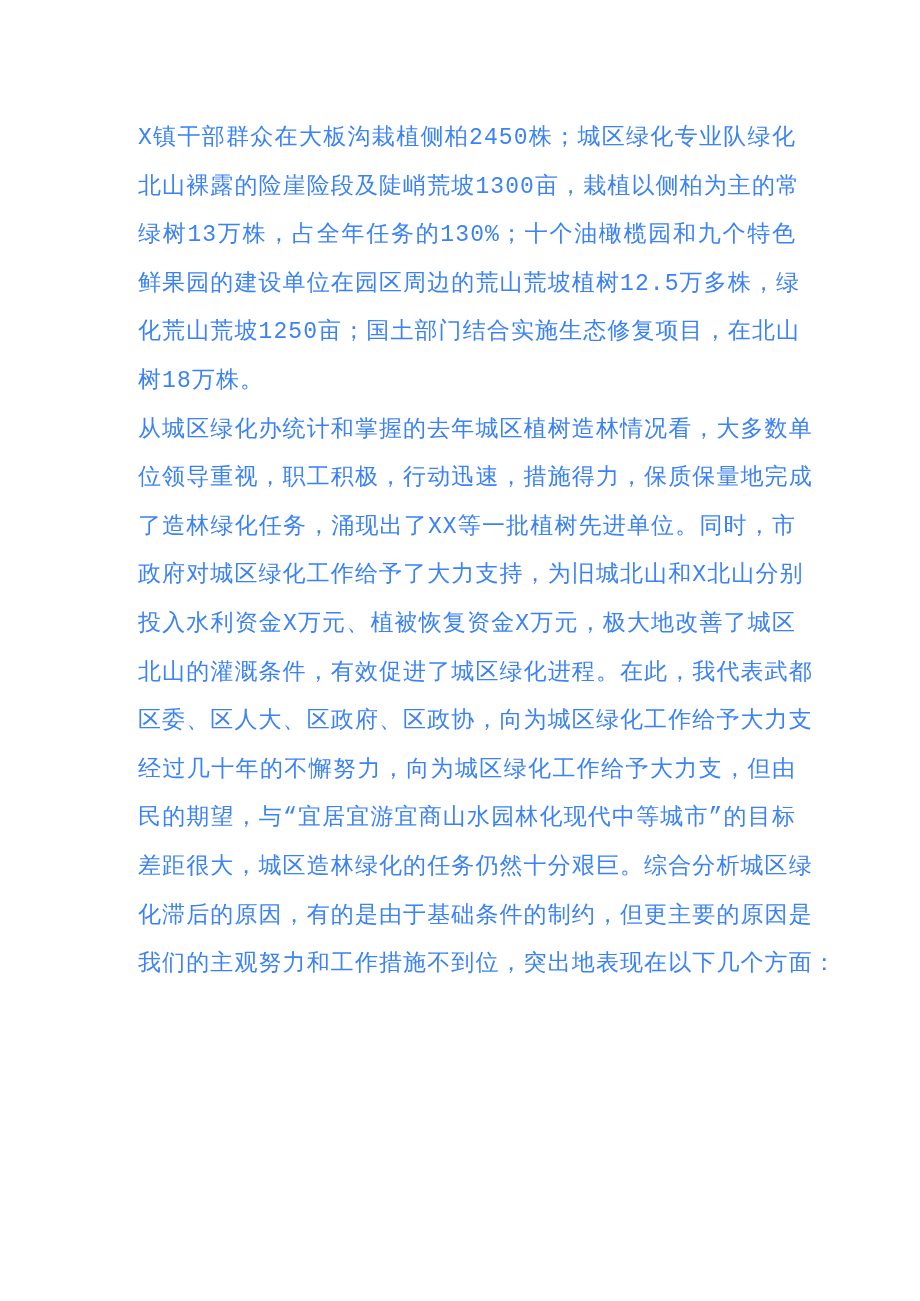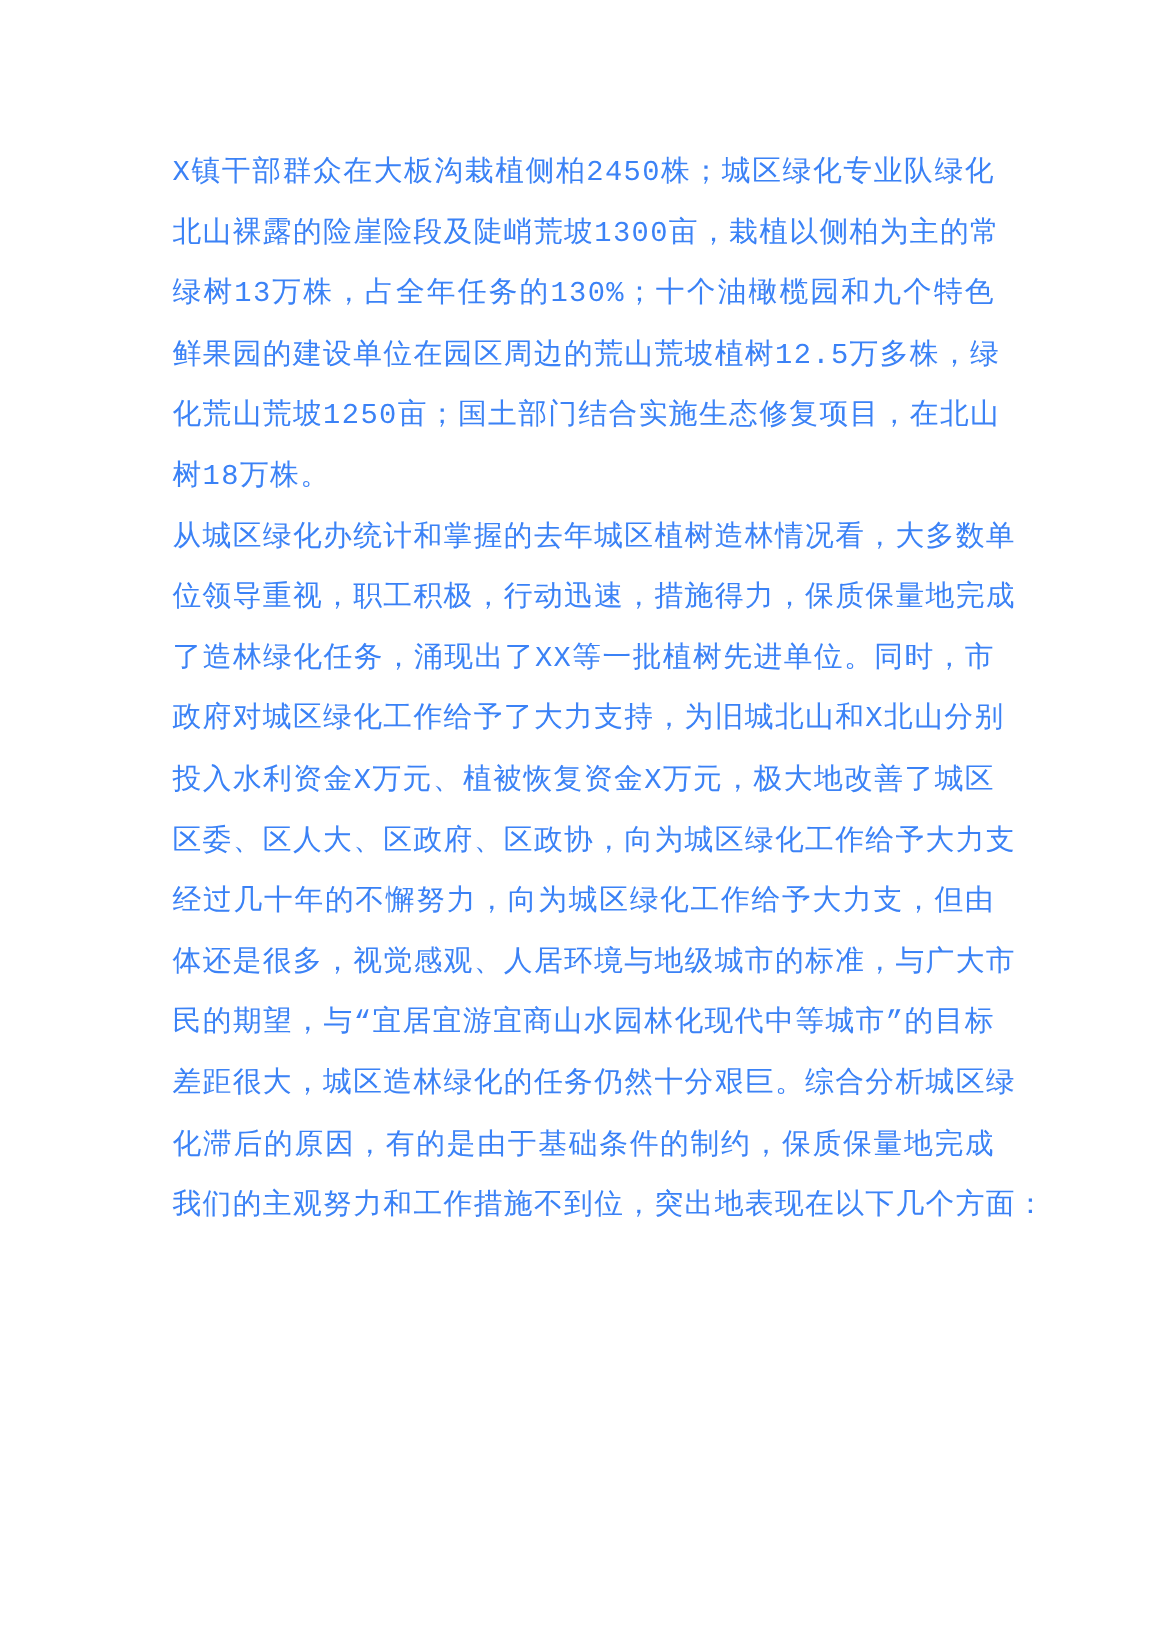--- a/index.html
+++ b/index.html
@@ -25,24 +25,24 @@
       <div class="line">鲜果园的建设单位在园区周边的荒山荒坡植树12.5万多株，绿</div>
       <div class="line">化荒山荒坡1250亩；国土部门结合实施生态修复项目，在北山</div>
       <div class="line last">树18万株。</div>
     </div>
     <div>
       <div class="line">从城区绿化办统计和掌握的去年城区植树造林情况看，大多数单</div>
       <div class="line">位领导重视，职工积极，行动迅速，措施得力，保质保量地完成</div>
       <div class="line">了造林绿化任务，涌现出了XX等一批植树先进单位。同时，市</div>
       <div class="line">政府对城区绿化工作给予了大力支持，为旧城北山和X北山分别</div>
       <div class="line">投入水利资金X万元、植被恢复资金X万元，极大地改善了城区</div>
+      <div class="line">北山的灌溉条件，有效促进了城区绿化进程。在此，我代表武都</div>
       <div class="line">区委、区人大、区政府、区政协，向为城区绿化工作给予大力支</div>
     </div>
     <div>
       <div class="line">经过几十年的不懈努力，向为城区绿化工作给予大力支，但由</div>
-      <div class="line">体还是很多，视觉感观、人居环境与地级城市的标准，与广大市</div>
       <div class="line">民的期望，与“宜居宜游宜商山水园林化现代中等城市”的目标</div>
       <div class="line">差距很大，城区造林绿化的任务仍然十分艰巨。综合分析城区绿</div>
-      <div class="line">化滞后的原因，有的是由于基础条件的制约，保质保量地完成</div>
+      <div class="line">化滞后的原因，有的是由于基础条件的制约，但更主要的原因是</div>
       <div class="line">我们的主观努力和工作措施不到位，突出地表现在以下几个方面：</div>
     </div>
   </div>
 </div>
 
 </body></html>

